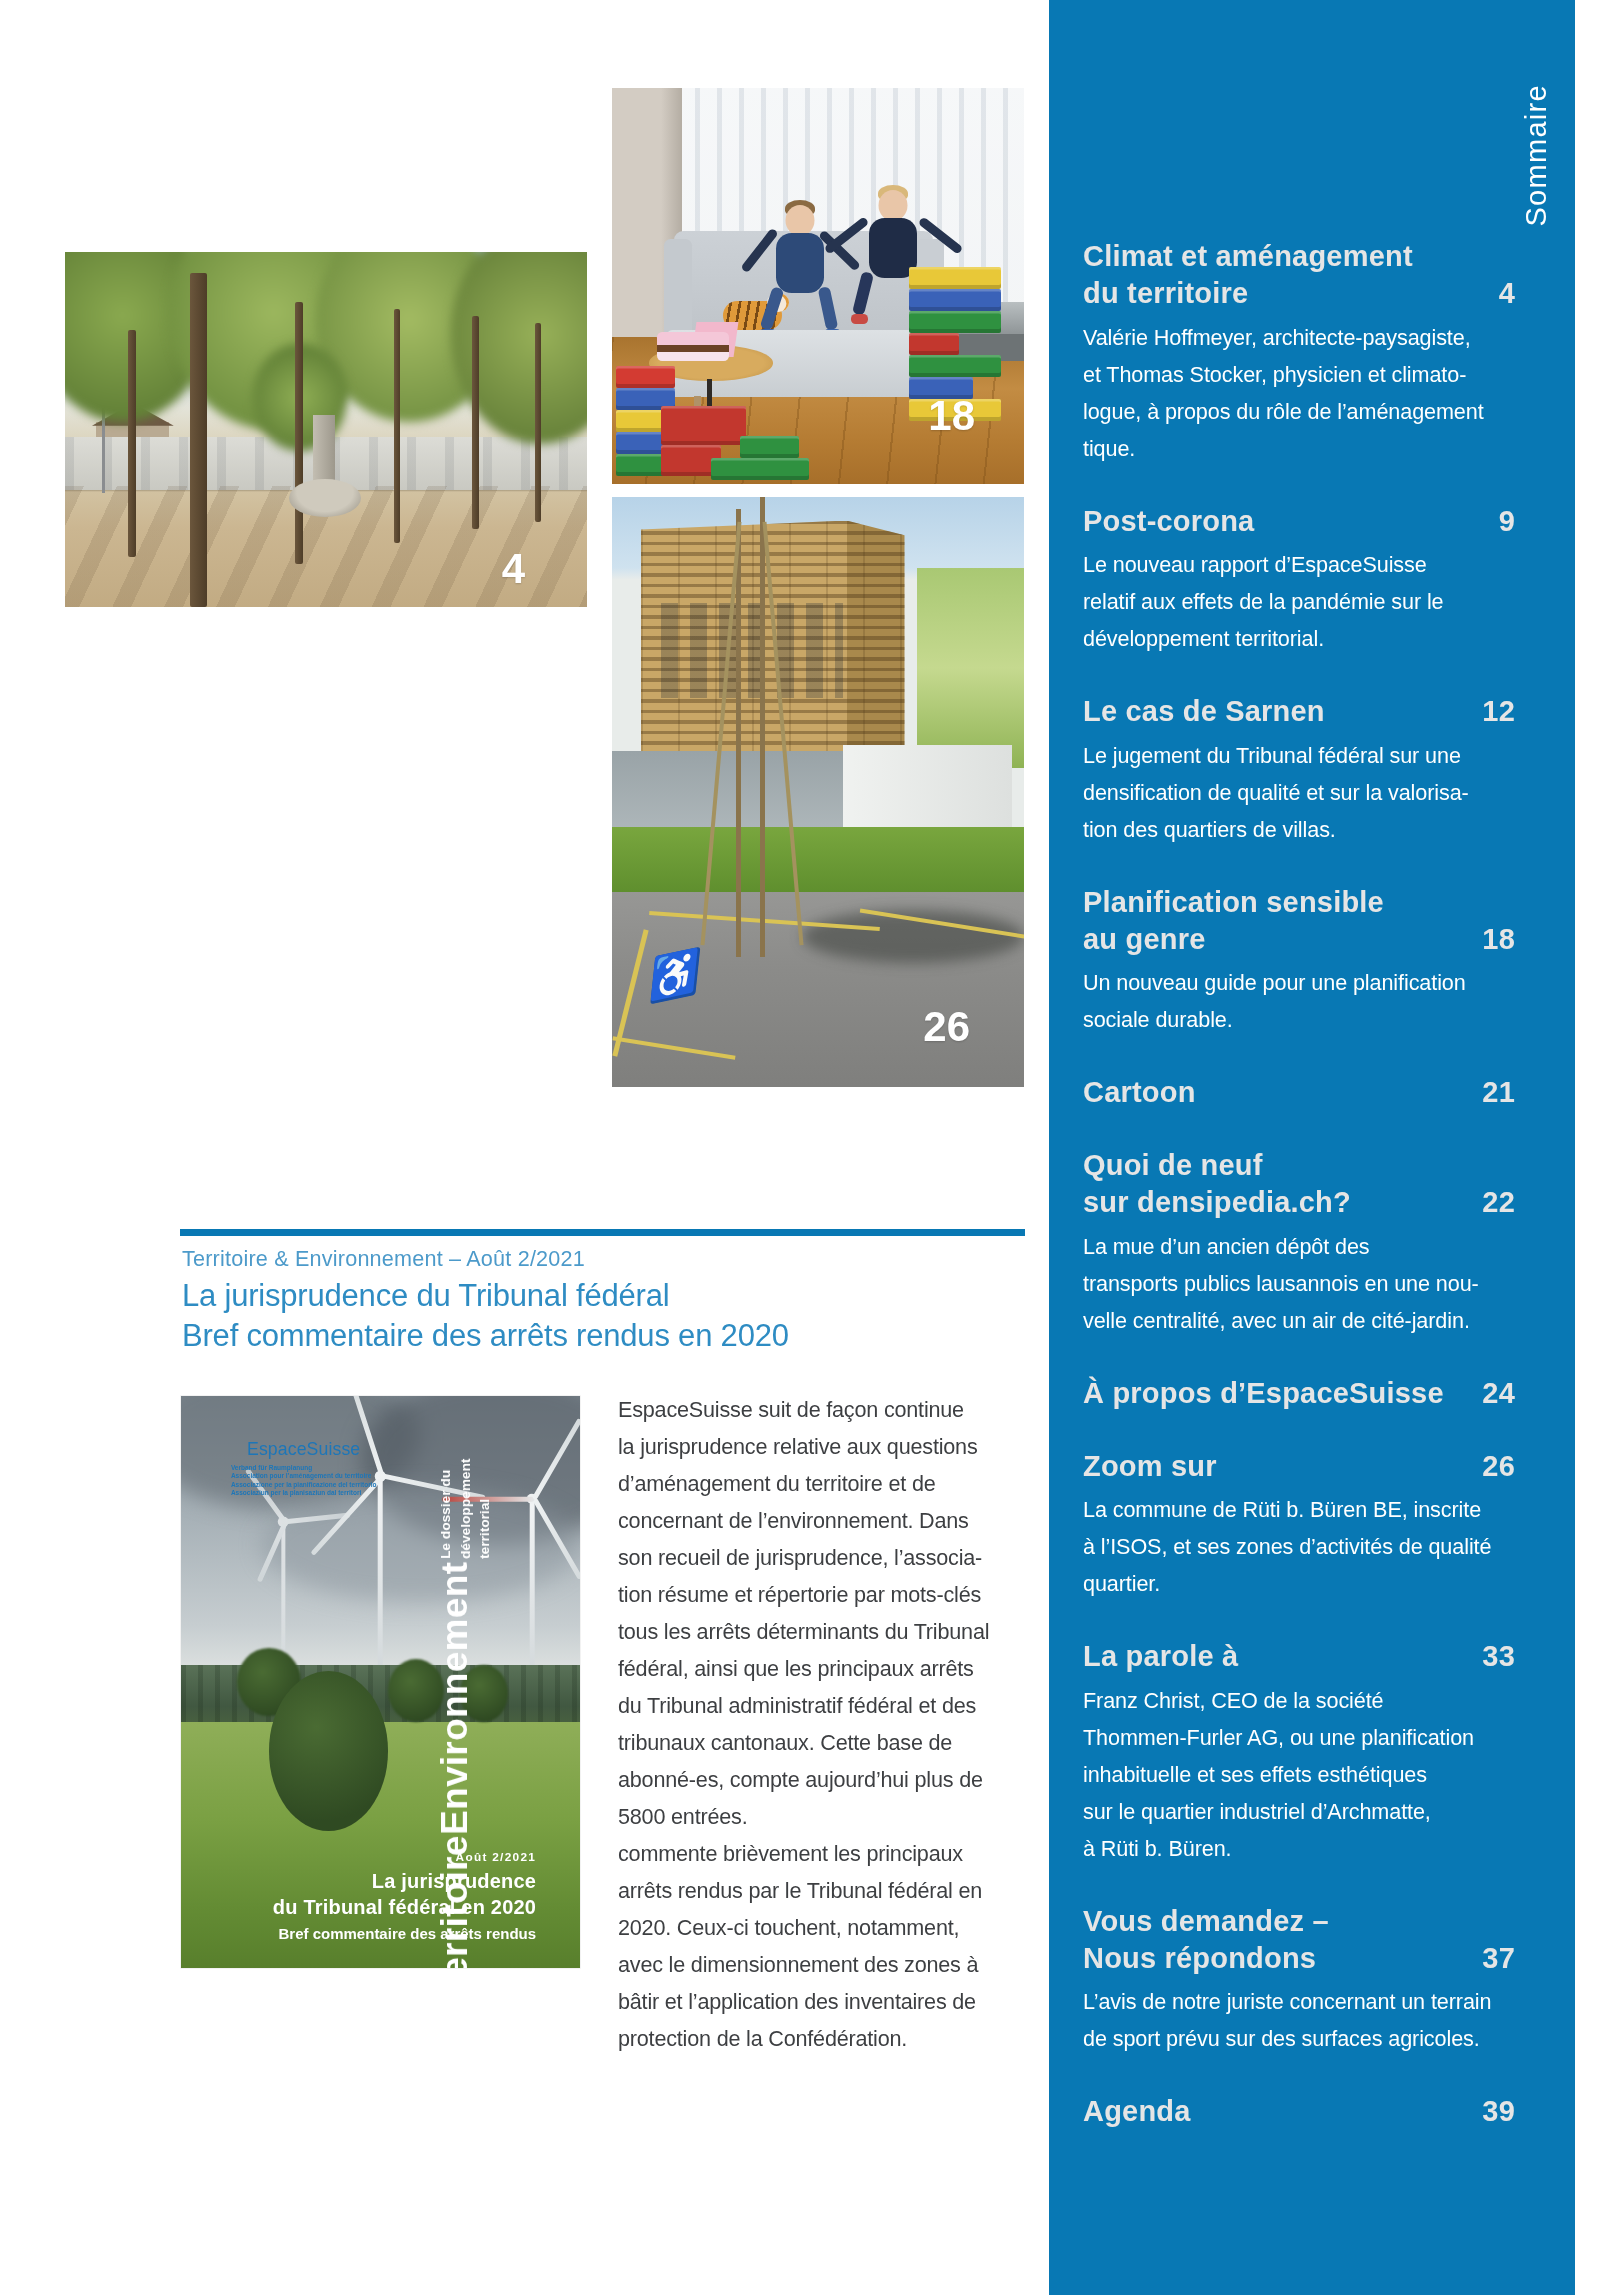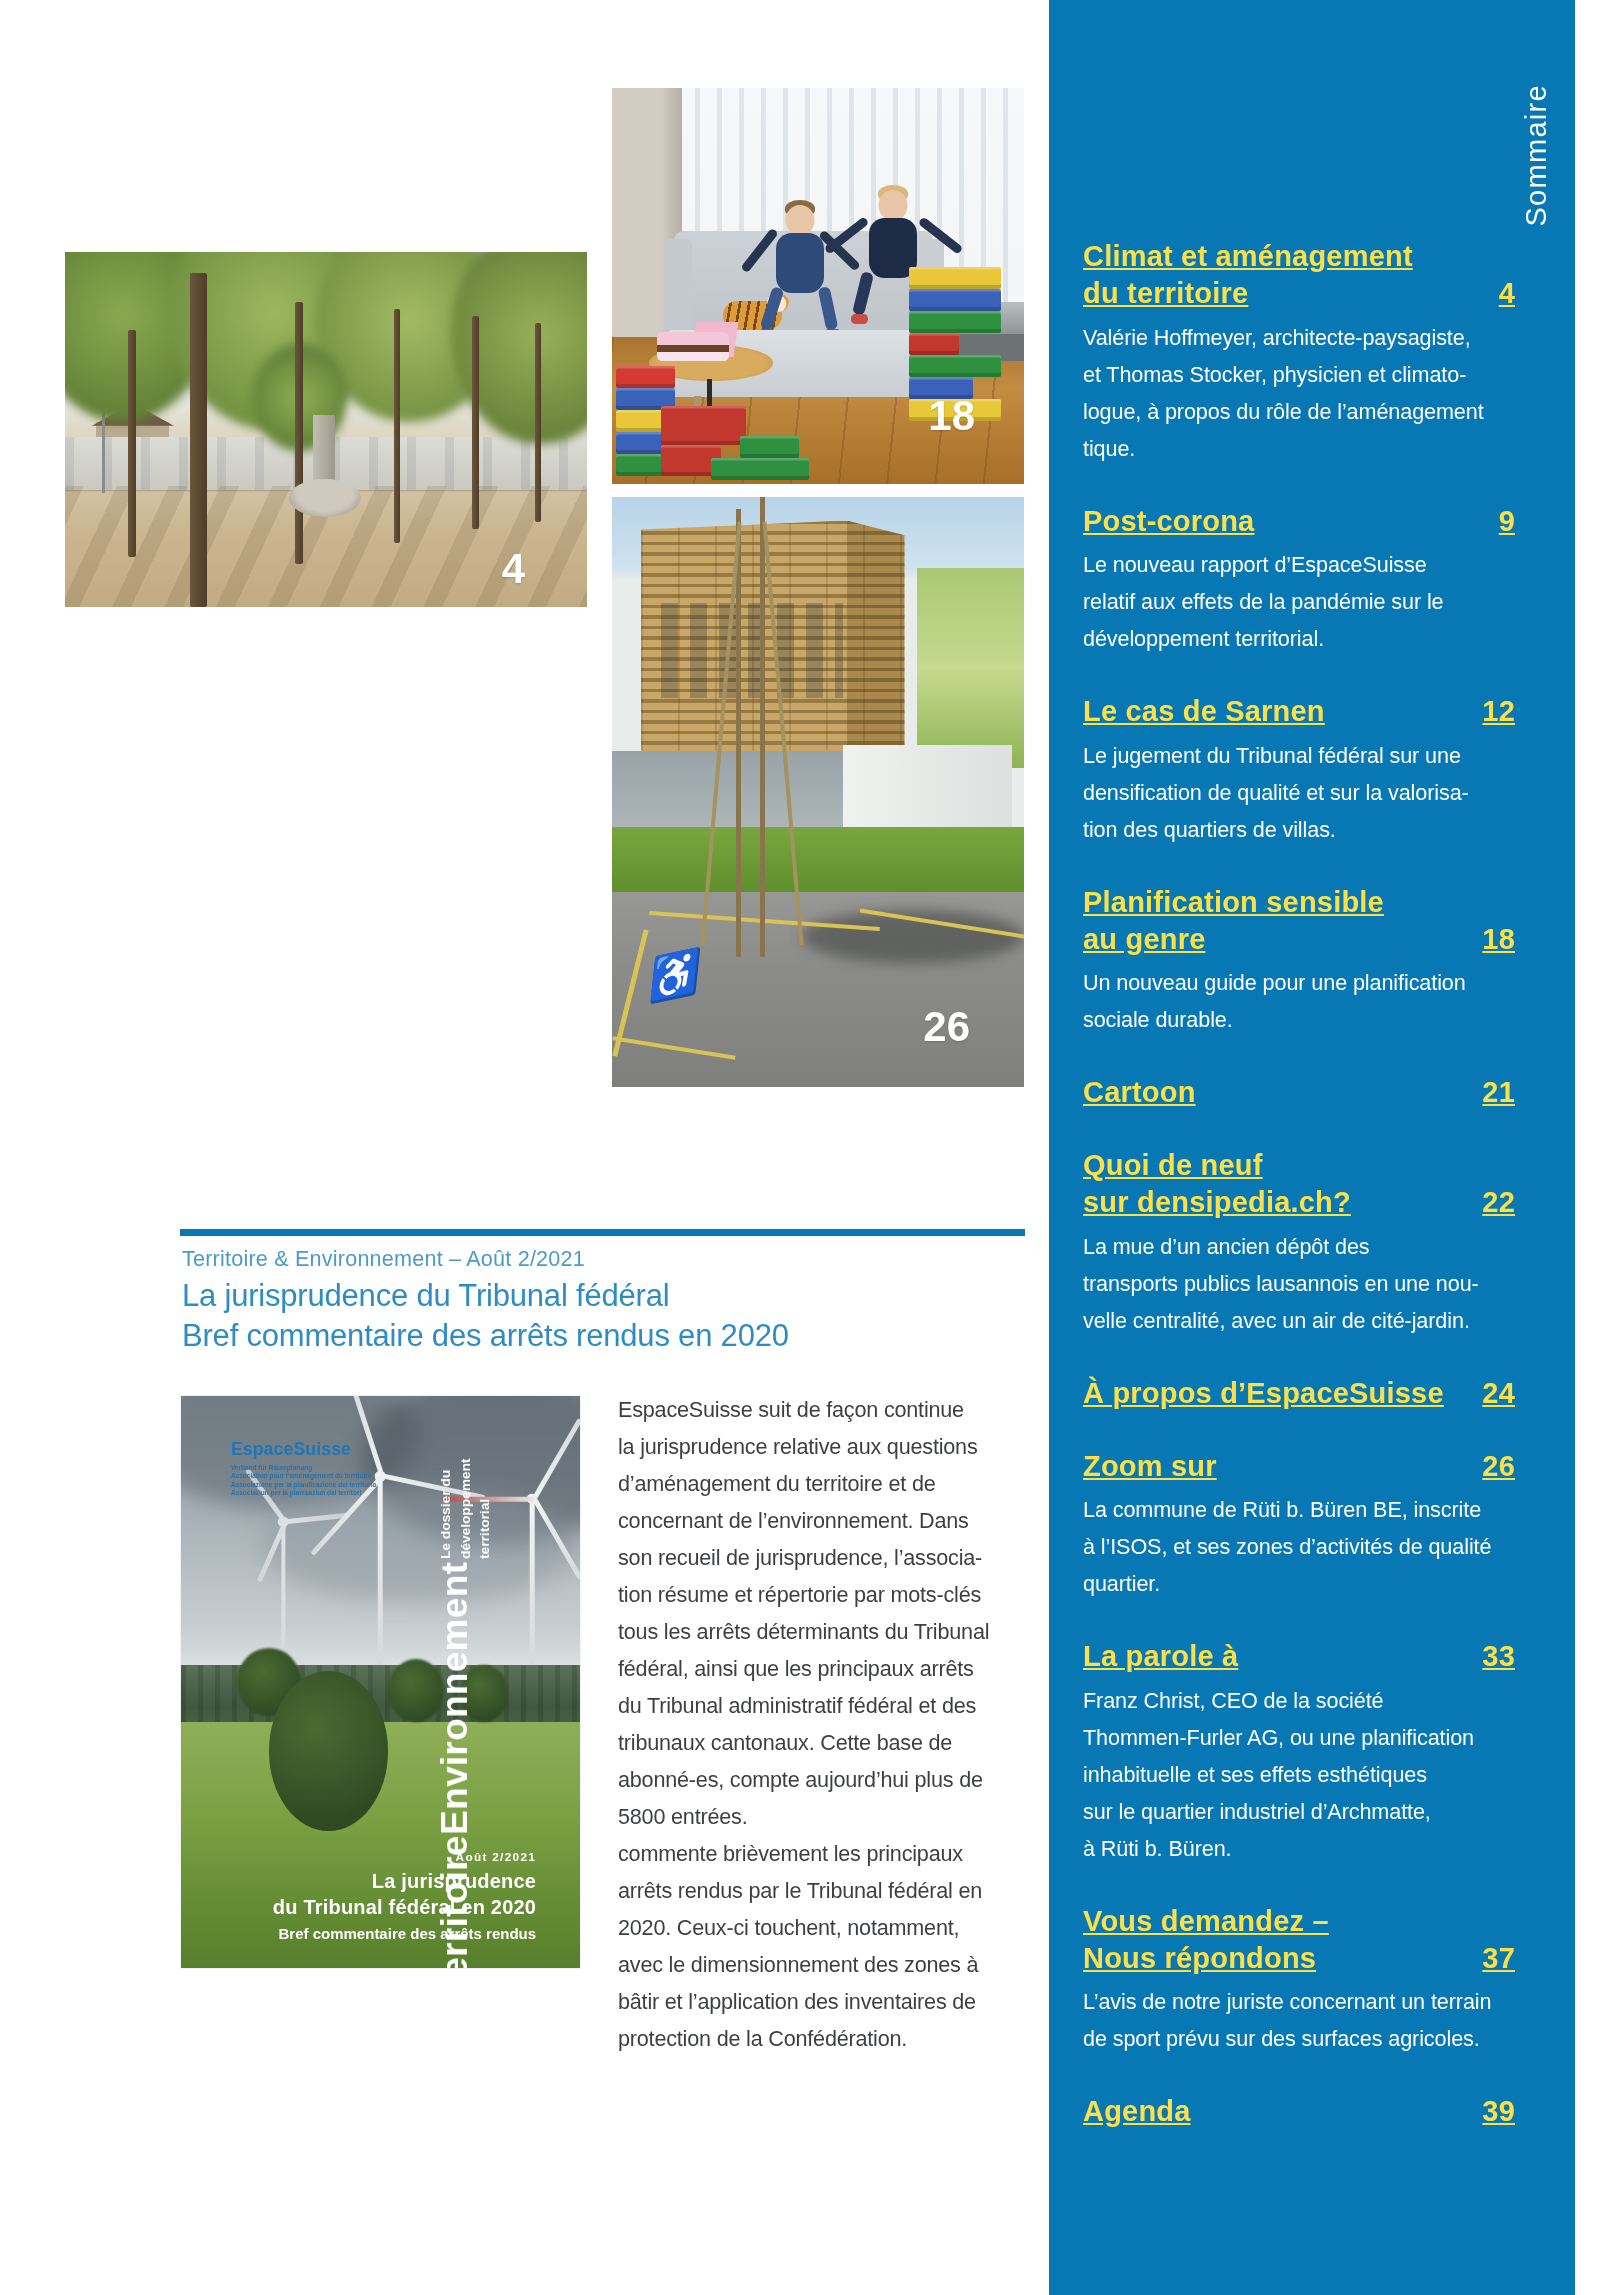--- a/index.html
+++ b/index.html
@@ -20,21 +20,21 @@
     position:absolute; left:1049px; top:0; width:526px; height:2295px;
     background:var(--c-sidebar);
   }
   .sommaire {
     position:absolute; top:84px; right:22px;
     writing-mode:vertical-rl; transform:rotate(180deg);
     color:#fff; font-size:29px; font-weight:400; letter-spacing:1.3px;
   }
   .toc { position:absolute; left:34px; top:238px; width:432px; }
   .toc-entry { margin-bottom:36px; }
-  .toc-title { color:#fde047; font-weight:700; font-size:29px; line-height:37px; letter-spacing:0.2px;text-decoration:underline; }
+  .toc-title { color:#e5e5e5; font-weight:700; font-size:29px; line-height:37px; letter-spacing:0.2px; }
   .toc-title-line.with-page { display:flex; justify-content:space-between; align-items:baseline; }
   .toc-page { font-weight:700; font-size:29px; }
   .toc-desc { margin-top:6.5px; color:#fff; font-weight:400; font-size:21.6px; line-height:37px; }
   .toc-desc div { white-space:nowrap; letter-spacing:-0.1px; }
 
   
   .rule { position:absolute; left:180px; top:1229px; width:845px; height:6.5px; background:var(--c-sidebar); }
   .eyebrow { position:absolute; left:182px; top:1246px; font-size:21.6px; color:var(--c-eyebrow); letter-spacing:0.2px; }
   .doc-title { position:absolute; left:182px; top:1276px; font-size:31px; line-height:40px; color:var(--c-heading); letter-spacing:-0.2px; }
 
@@ -151,21 +151,21 @@
     background:linear-gradient(180deg,#8fae58 0%,#7aa043 40%,#648c34 75%,#587f2c 100%); }
   .cv-tree { position:absolute; border-radius:50%; background:radial-gradient(circle at 40% 35%,#4a6b33,#2f4a22 75%); filter:blur(1.3px); }
   .turbine { position:absolute; }
   .turbine .mast { position:absolute; left:50%; transform:translateX(-50%); width:4.6px; height:100%;
     background:linear-gradient(180deg,#f2f4f5,#c8cfd2); }
   .turbine .hub { position:absolute; left:50%; top:0; width:10.5px; height:10.5px; border-radius:50%;
     background:#eef1f2; transform:translate(-50%,-50%); }
   .turbine .blade { position:absolute; left:50%; top:0; width:4.6px; border-radius:3.3px;
     background:linear-gradient(180deg,#eef1f2,#d5dbdd); transform-origin:50% 0; }
   .cv-logo { position:absolute; left:12.5%; top:7.5%; color:var(--c-logo); }
-  .cv-logo-main { font-size:17.7px; font-weight:700; letter-spacing:0.1px; }
+  .cv-logo-main { font-size:17.7px; font-weight:400; letter-spacing:0.1px;text-align:center; }
   .cv-logo-sub { margin-top:3.9px; font-size:6.5px; font-weight:700; line-height:8.5px; }
   .cv-vertical { position:absolute; right:17%; top:11%; writing-mode:vertical-rl; transform:rotate(180deg);
     color:#fff; display:flex; }
   .cv-vertical .big { font-size:37px; font-weight:700; line-height:38px; letter-spacing:0.3px; }
   .cv-vertical .small { font-size:13.7px; font-weight:700; line-height:19.6px; margin-top:2.6px; }
   .cv-bottom { position:absolute; right:11%; bottom:4.5%; text-align:right; color:#fff; }
   .cv-issue { font-size:11.8px; font-weight:700; letter-spacing:1.3px; }
   .cv-title { margin-top:5.2px; font-size:20px; font-weight:700; line-height:25.5px; letter-spacing:0.2px; }
   .cv-subtitle { margin-top:5.2px; font-size:15px; font-weight:700; }
 </style>

